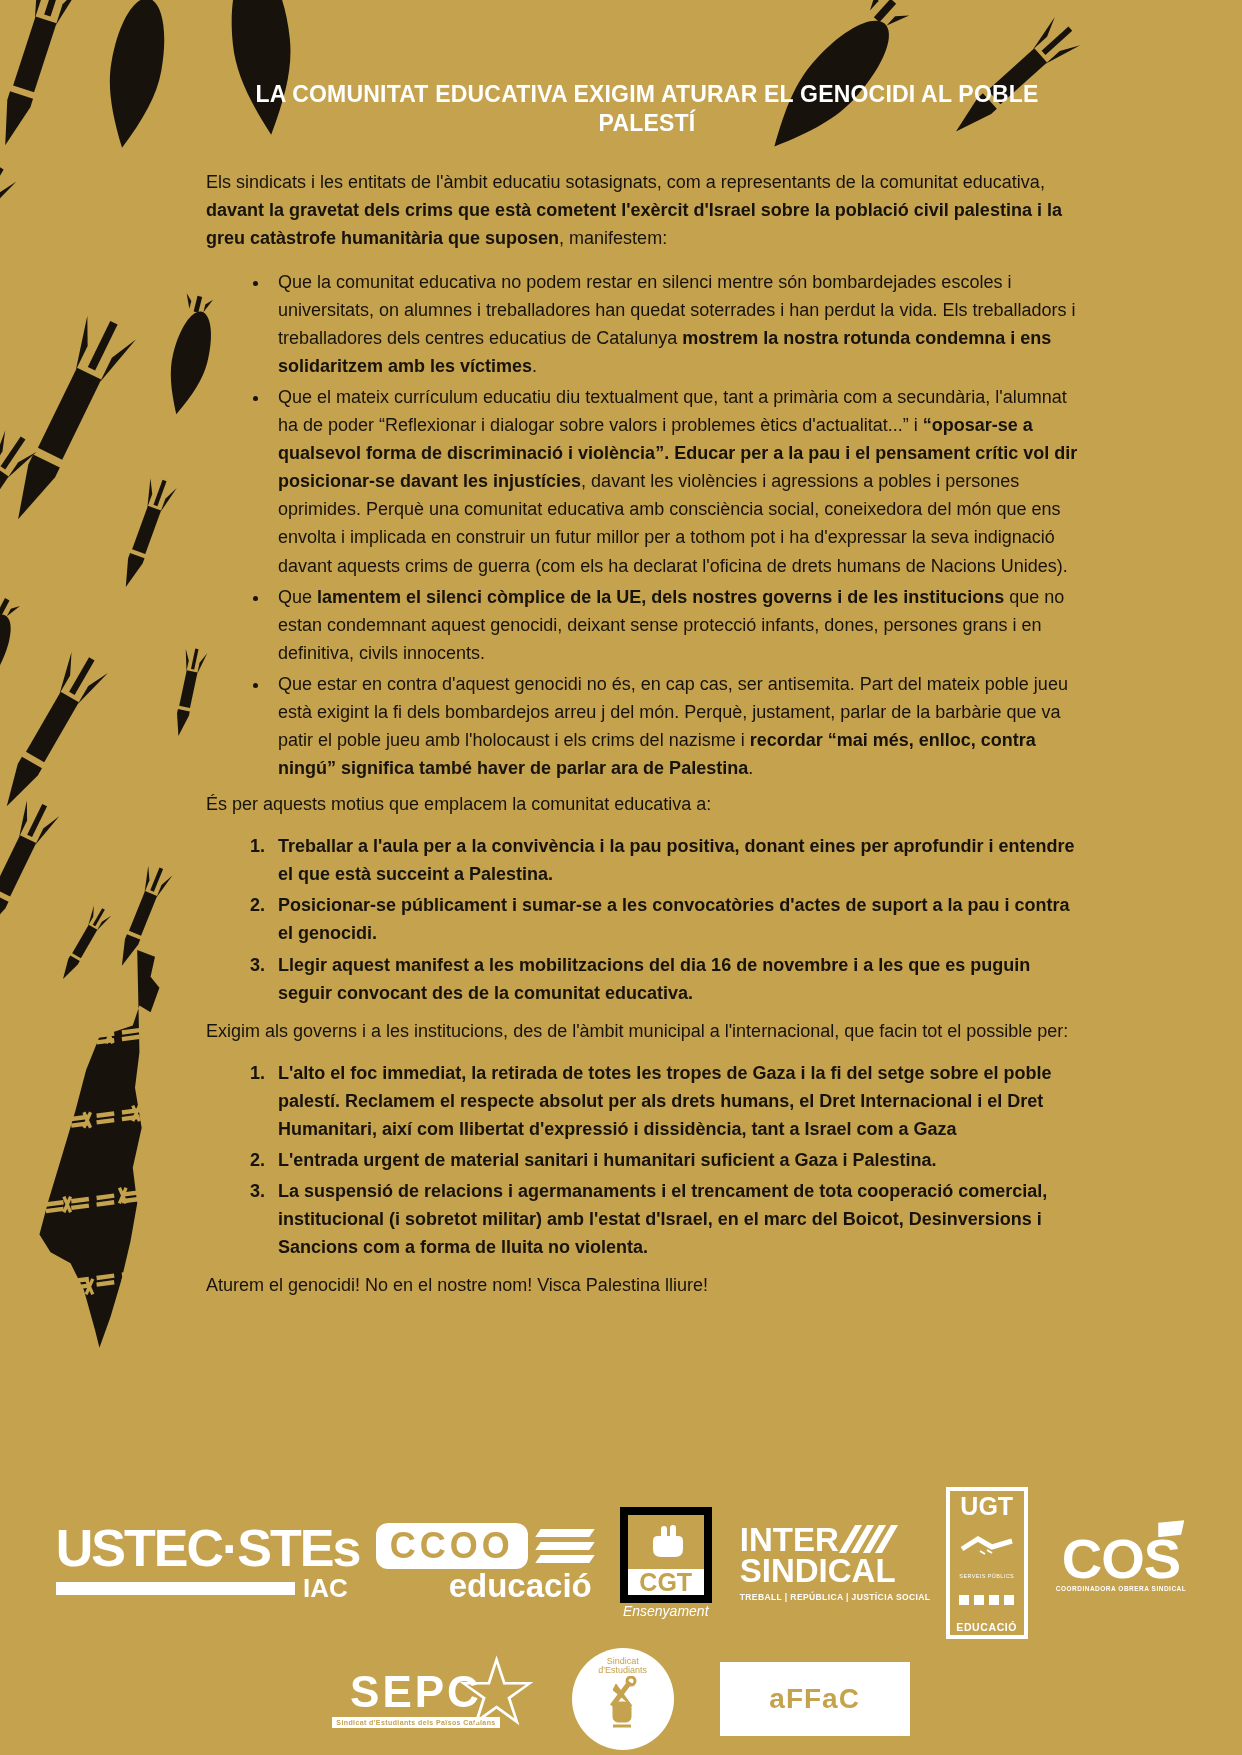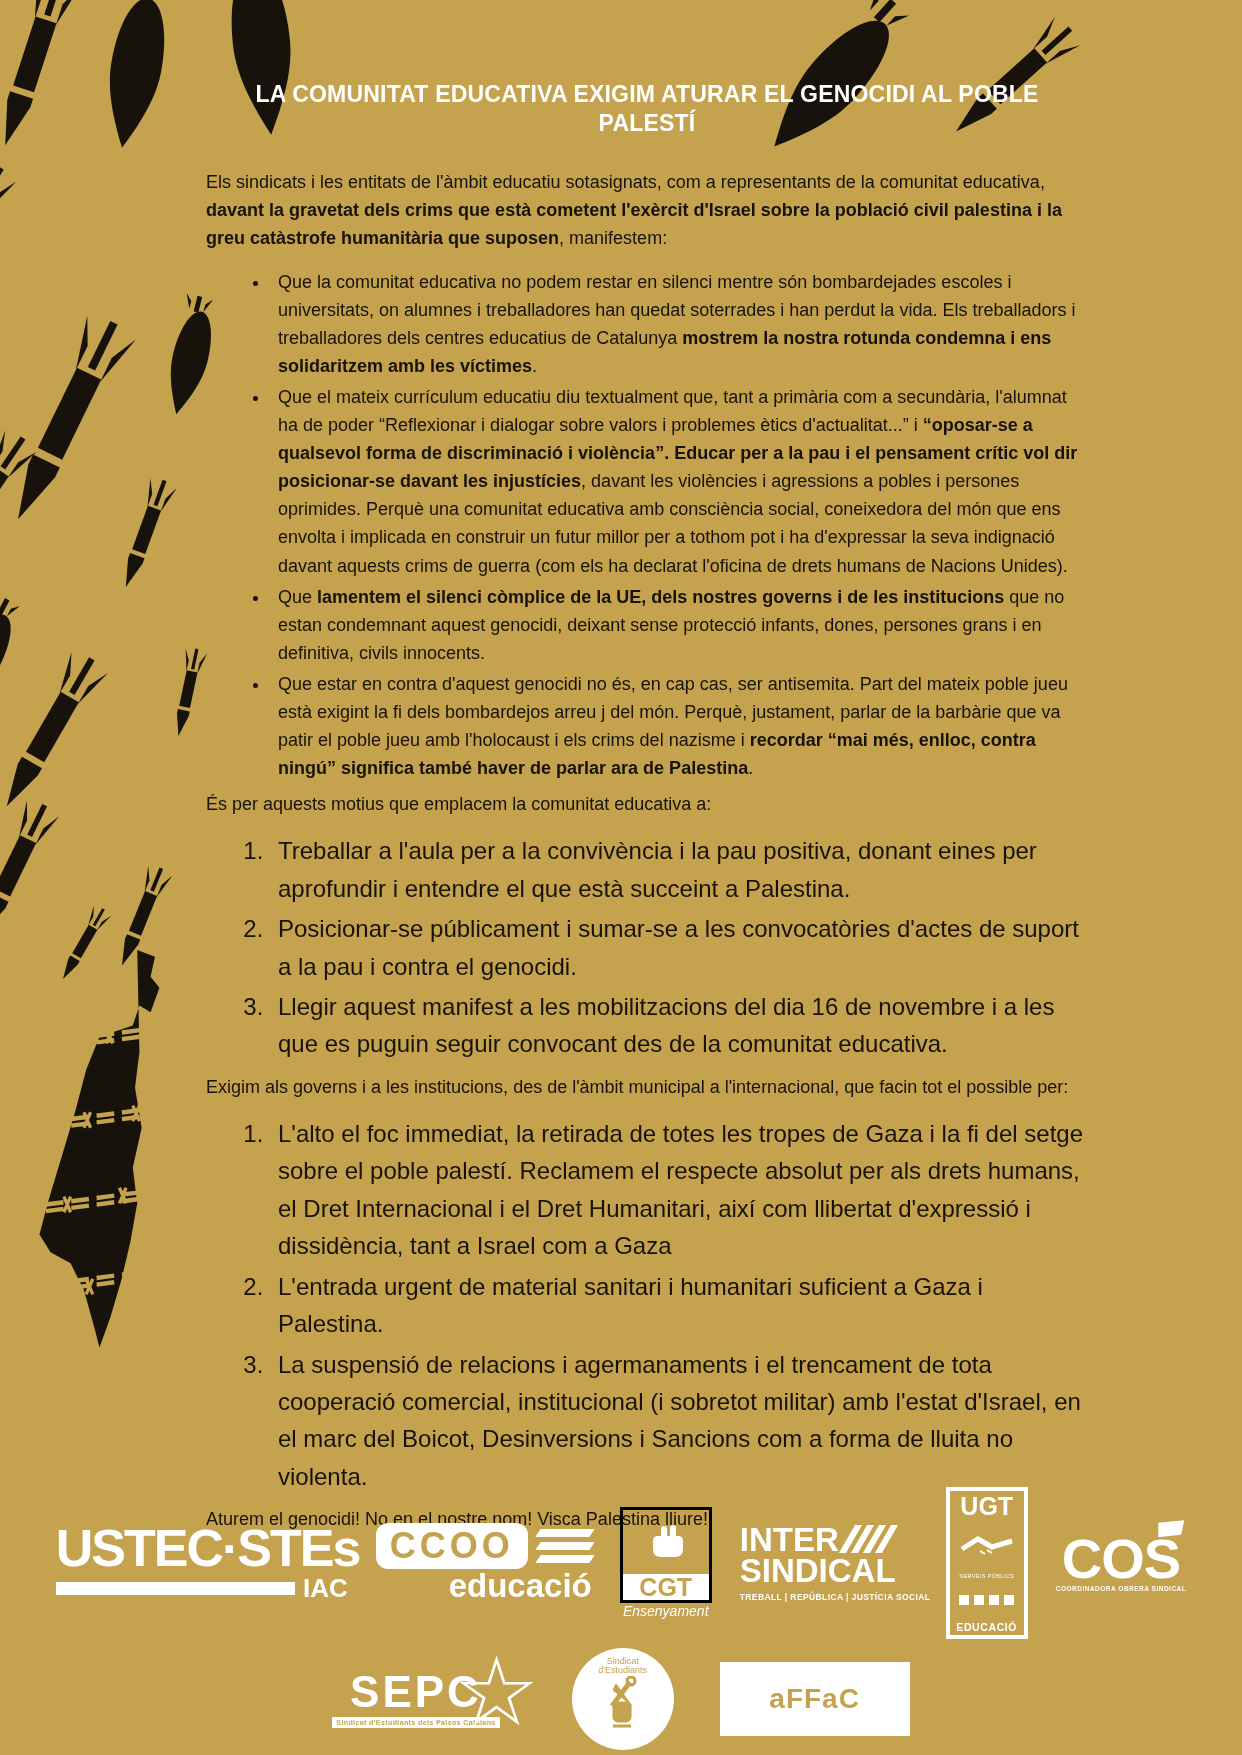--- a/index.html
+++ b/index.html
@@ -6,39 +6,39 @@
   .page{position:relative;width:1242px;height:1755px;background:#C5A24D;overflow:hidden;
         font-family:"Liberation Sans","DejaVu Sans",sans-serif;color:#17130C;}
   .art{position:absolute;pointer-events:none;}
   .content{position:absolute;left:186px;top:80px;width:882px;margin-left:20px;}
   .title{color:#FFFFFF;font-size:23px;font-weight:bold;text-align:center;letter-spacing:.2px;margin:0 0 30px 0;line-height:1.25;}
   .content p{font-size:18px;line-height:1.56;margin:0 0 12px 0;}
   .b{font-weight:bold;}
   ul.bullets{list-style:disc;margin:16px 0 8px 0;padding-left:64px;}
   ul.bullets li{padding-left:8px;margin:0 0 3px 0;font-size:18px;line-height:1.56;}
   ol.num{margin:14px 0 10px 0;padding-left:64px;}
-  ol.num li{padding-left:8px;margin:0 0 3px 0;font-size:24px;line-height:1.56;}
+  ol.num li{padding-left:8px;margin:0 0 3px 0;font-size:18px;line-height:1.56;font-weight:bold;}
   .closing{margin-top:16px;}
   
   .lrow{position:absolute;left:0;width:100%;display:flex;justify-content:center;align-items:center;color:#fff;}
   .row1{top:1487px;gap:28px;}
   .row2{top:1648px;gap:46px;}
   .ustec{display:flex;flex-direction:column;width:292px;}
   .ustec .main{font-size:52px;font-weight:900;letter-spacing:-2px;line-height:.92;white-space:nowrap;}
   .ustec .under{display:flex;align-items:center;gap:8px;margin-top:3px;}
   .ustec .bar{height:13px;background:#fff;flex:1;}
   .ustec .iac{font-size:26px;font-weight:900;line-height:1;}
   .ccoo{display:flex;flex-direction:column;align-items:center;text-align:right;}
   .ccoo .top{display:flex;align-items:center;gap:10px;}
   .ccoo .box{background:#fff;border-radius:12px;padding:5px 14px;color:#C5A24D;font-weight:900;font-size:36px;letter-spacing:4px;line-height:1;}
   .ccoo .stripes{display:flex;flex-direction:column;gap:5px;}
   .ccoo .stripes i{display:block;width:54px;height:8px;background:#fff;transform:skewX(-34deg);}
   .ccoo .sub{font-size:33px;font-weight:bold;line-height:1.05;align-self:flex-end;}
   .cgt{display:flex;flex-direction:column;align-items:center;}
-  .cgt .sq{width:92px;height:96px;border:3px solid #000000;box-sizing:border-box;display:flex;flex-direction:column;}
+  .cgt .sq{width:92px;height:96px;border:8px solid #000000;box-sizing:border-box;display:flex;flex-direction:column;}
   .cgt .fist{flex:1;display:flex;align-items:center;justify-content:center;}
   .cgt .band{background:#fff;color:#C5A24D;font-weight:900;font-size:25px;text-align:center;line-height:1.05;}
   .cgt .script{font-family:Liberation Sans, sans-serif;font-style:italic;font-size:14px;margin-top:0;}
   .inter{display:flex;flex-direction:column;width:178px;}
   .inter .l1{display:flex;align-items:center;font-size:33px;font-weight:900;line-height:.95;}
   .inter .slashes{display:flex;gap:5px;margin-left:8px;}
   .inter .slashes i{display:block;width:7px;height:28px;background:#fff;transform:skewX(-30deg);}
   .inter .l2{font-size:33px;font-weight:900;line-height:.95;}
   .inter .tag{font-size:8.5px;font-weight:bold;letter-spacing:.4px;margin-top:6px;white-space:nowrap;}
   .ugt{width:82px;border:4px solid #fff;box-sizing:border-box;display:flex;flex-direction:column;align-items:center;padding:3px 3px 2px;gap:16px;}

